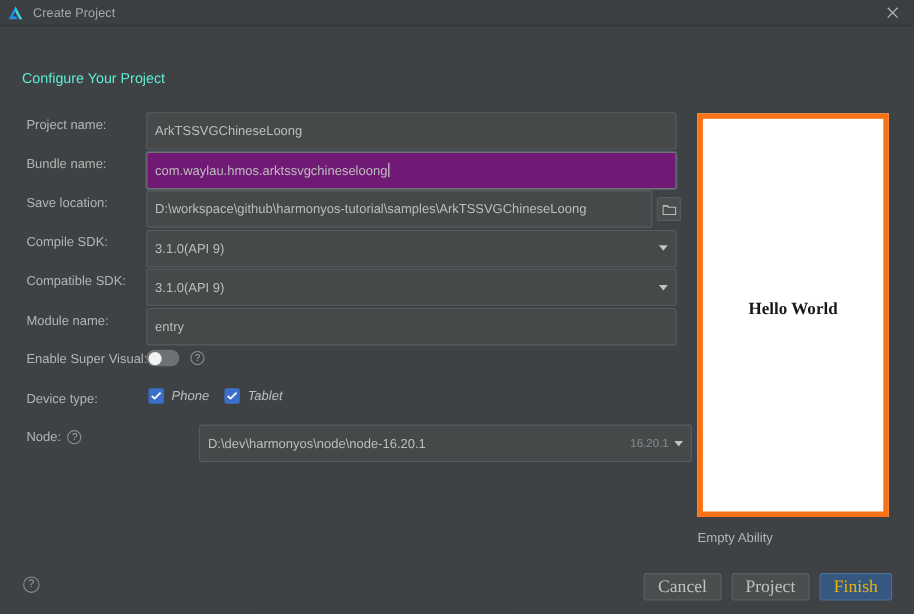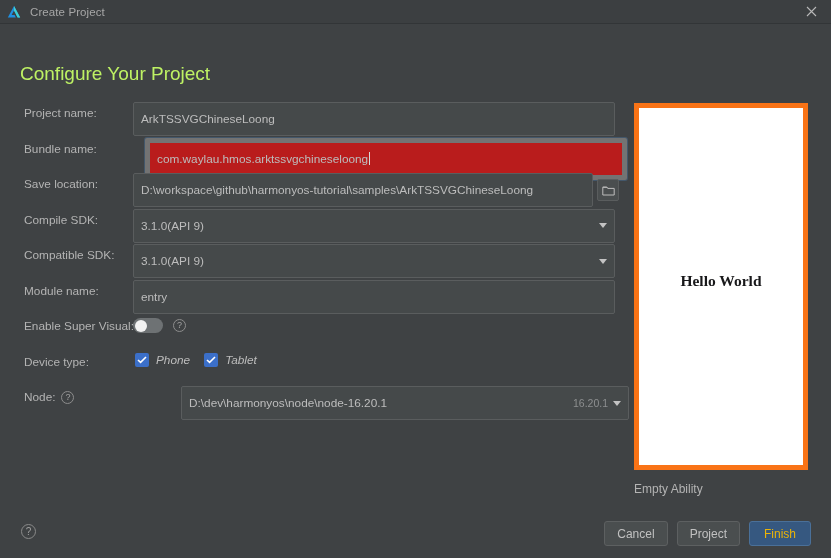--- a/index.html
+++ b/index.html
@@ -43,22 +43,22 @@
 
   
   #dialog-body {
     position: relative;
     height: 535px;
     background: #3f4244;
   }
   #heading {
     position: absolute;
     left: 20px; top: 39px;
-    font-size: 19px;
-    color: #bef264;
+    font-size: 13px;
+    color: #5eead4;
   }
 
   
   #form {
     position: absolute;
     left: 0; top: 78px;
     width: 620px;
   }
   .row {
     position: relative;
@@ -99,24 +99,23 @@
     border-radius: 2px;
     display: flex;
     align-items: center;
     padding: 16px 7px;
     font-size: 11.8px;
     color: #bdbdbd;
     white-space: nowrap;
     overflow: hidden;
   }
   .field.focused {
-    background: #b91c1c;
-    border: 5px solid #737373;
+    background: #701a75;
+    border: 1px solid #737373;
     box-shadow: 0 0 0 1px rgba(75,127,181,.35);
-    margin-left: 12px;
   }
   .caret {
     display: inline-block;
     width: 1px;
     height: 13px;
     background: #d8d8d8;
     margin-left: 1px;
     vertical-align: middle;
   }
   .w-wide   { width: 482px; }
@@ -254,22 +253,22 @@
   }
   .btn {
     box-sizing: border-box;
     min-width: 62px;
     height: 25px;
     padding: 0 12px;
     border-radius: 3px;
     background: #4a4e4f;
     border: 1px solid #5d6061;
     color: #c1c1c1;
-    font-size: 12px;
-    display: flex; align-items: center; justify-content: center;
+    font-size: 16px;
+    display: flex; align-items: center; justify-content: center; font-family: Liberation Serif, serif;
   }
   .btn.primary {
     background: #365880;
     border: 1px solid #4a7099;
     color: #eab308;
   }
 </style>
 </head>
 <body>
 

